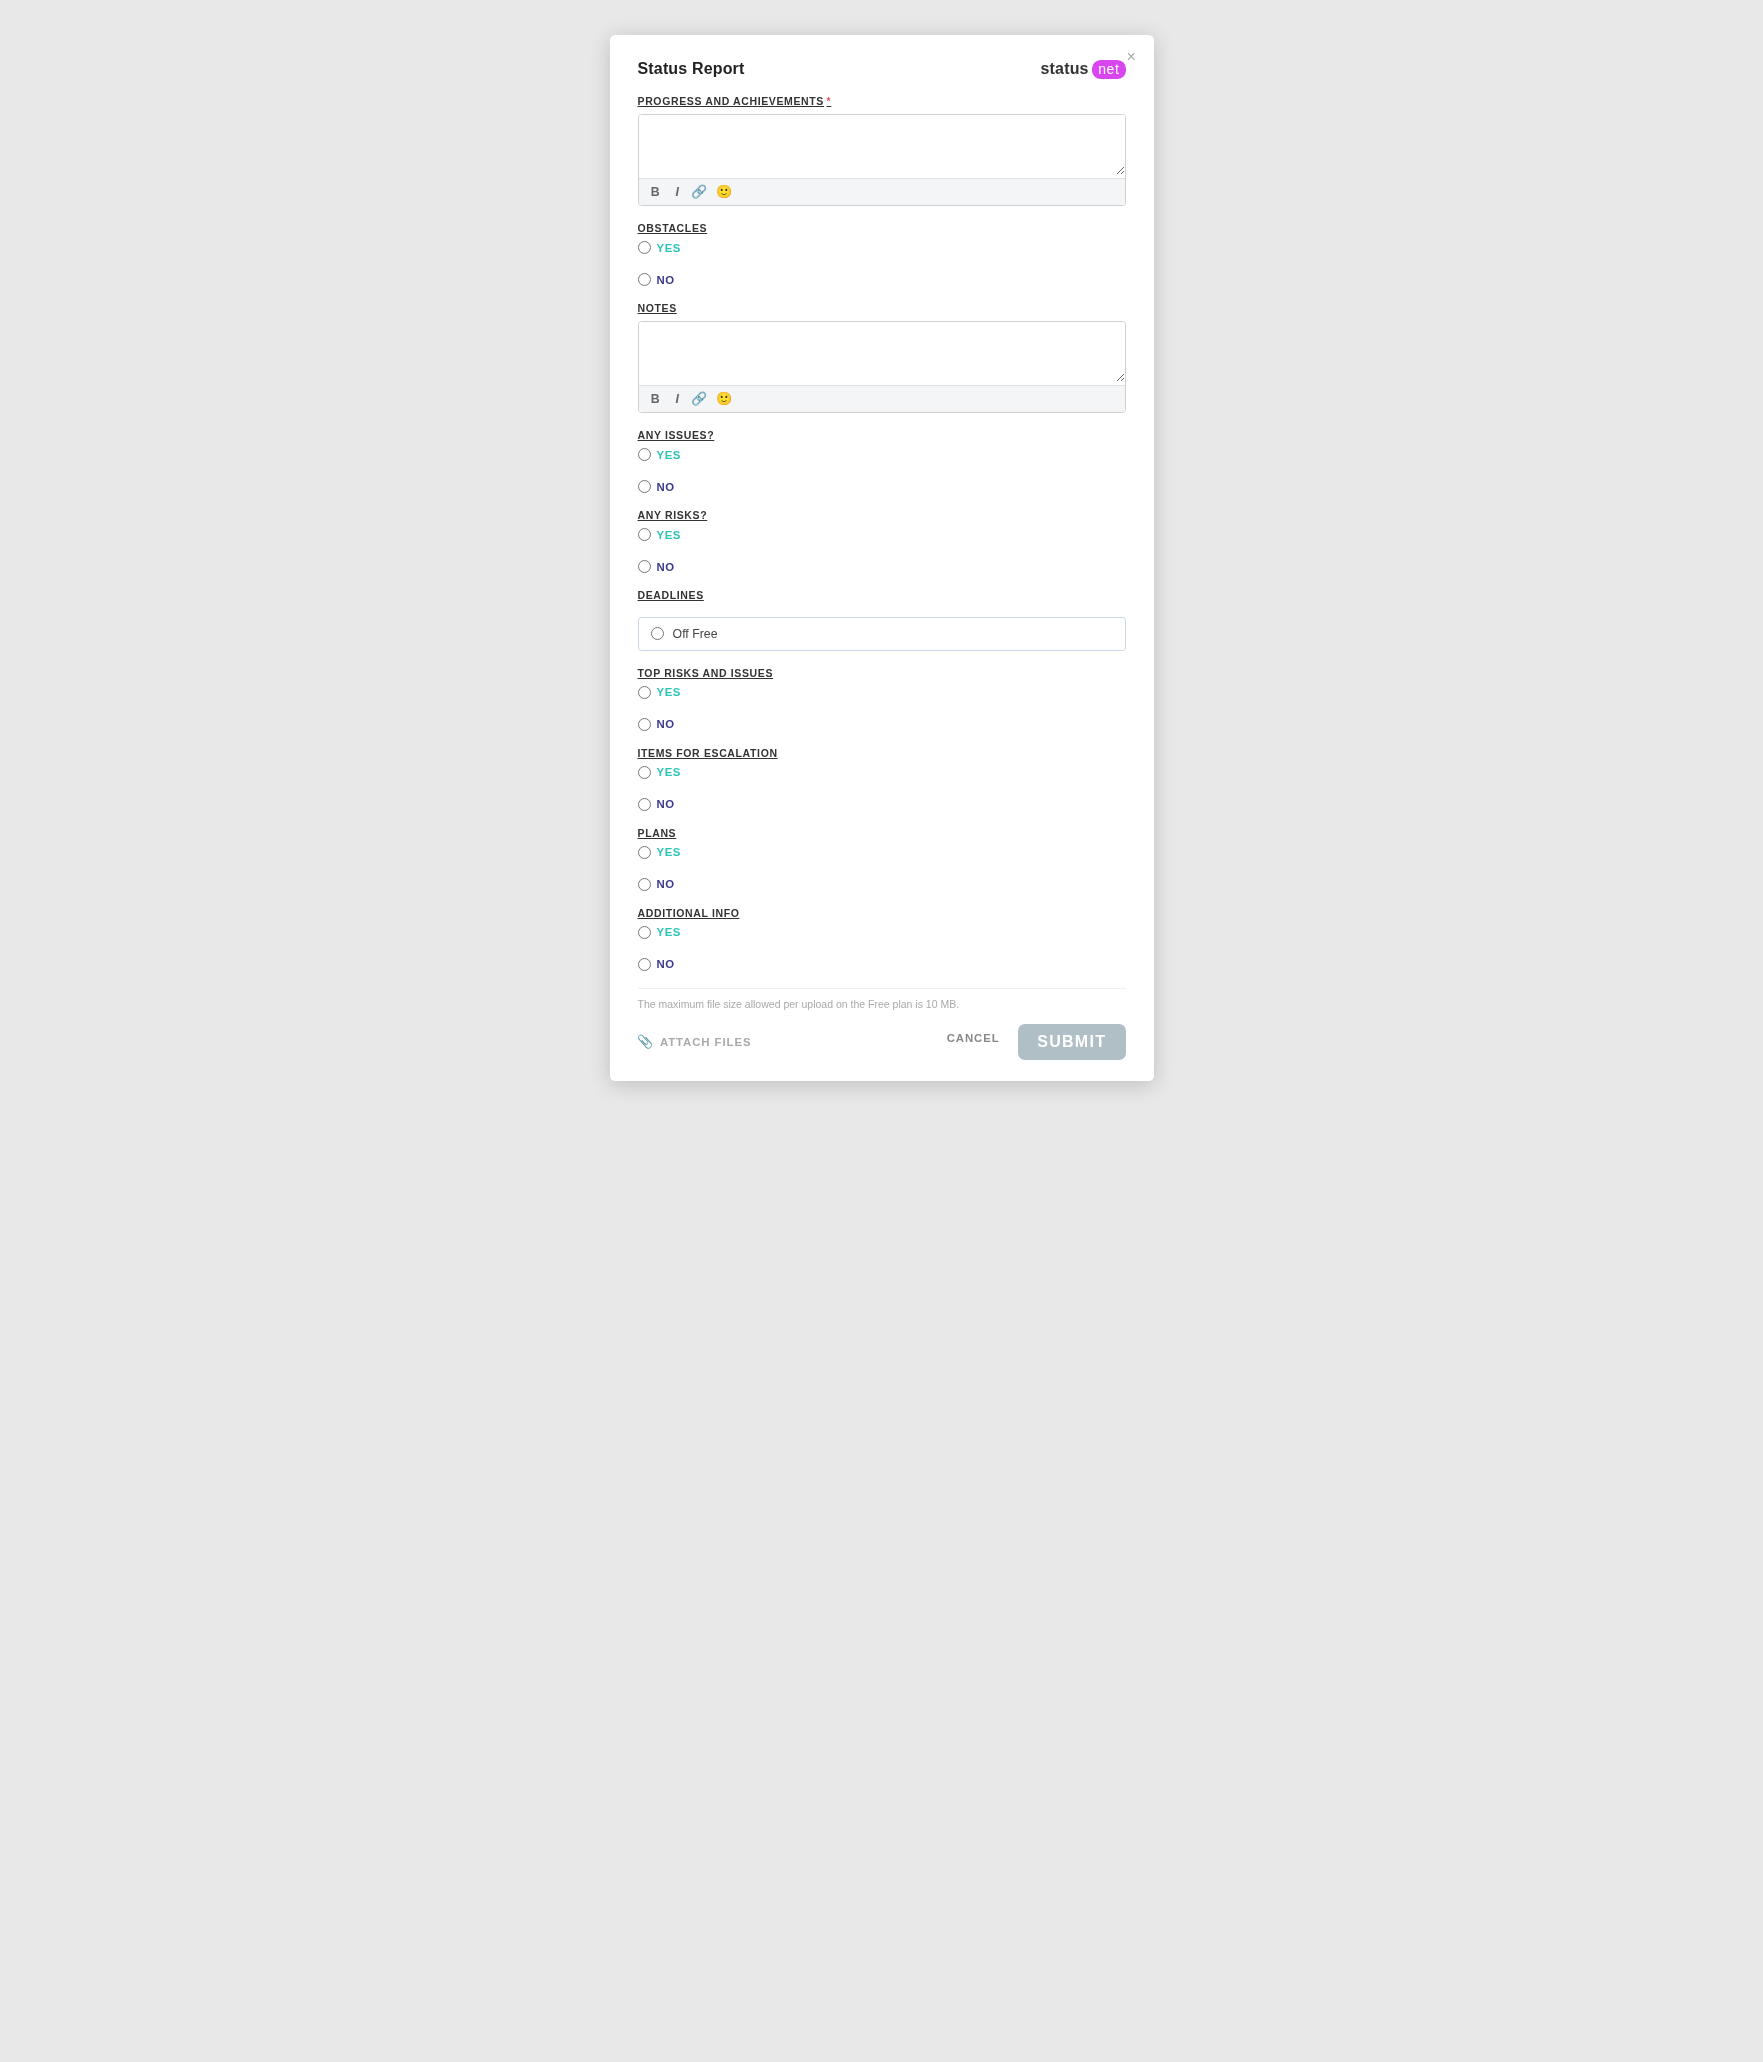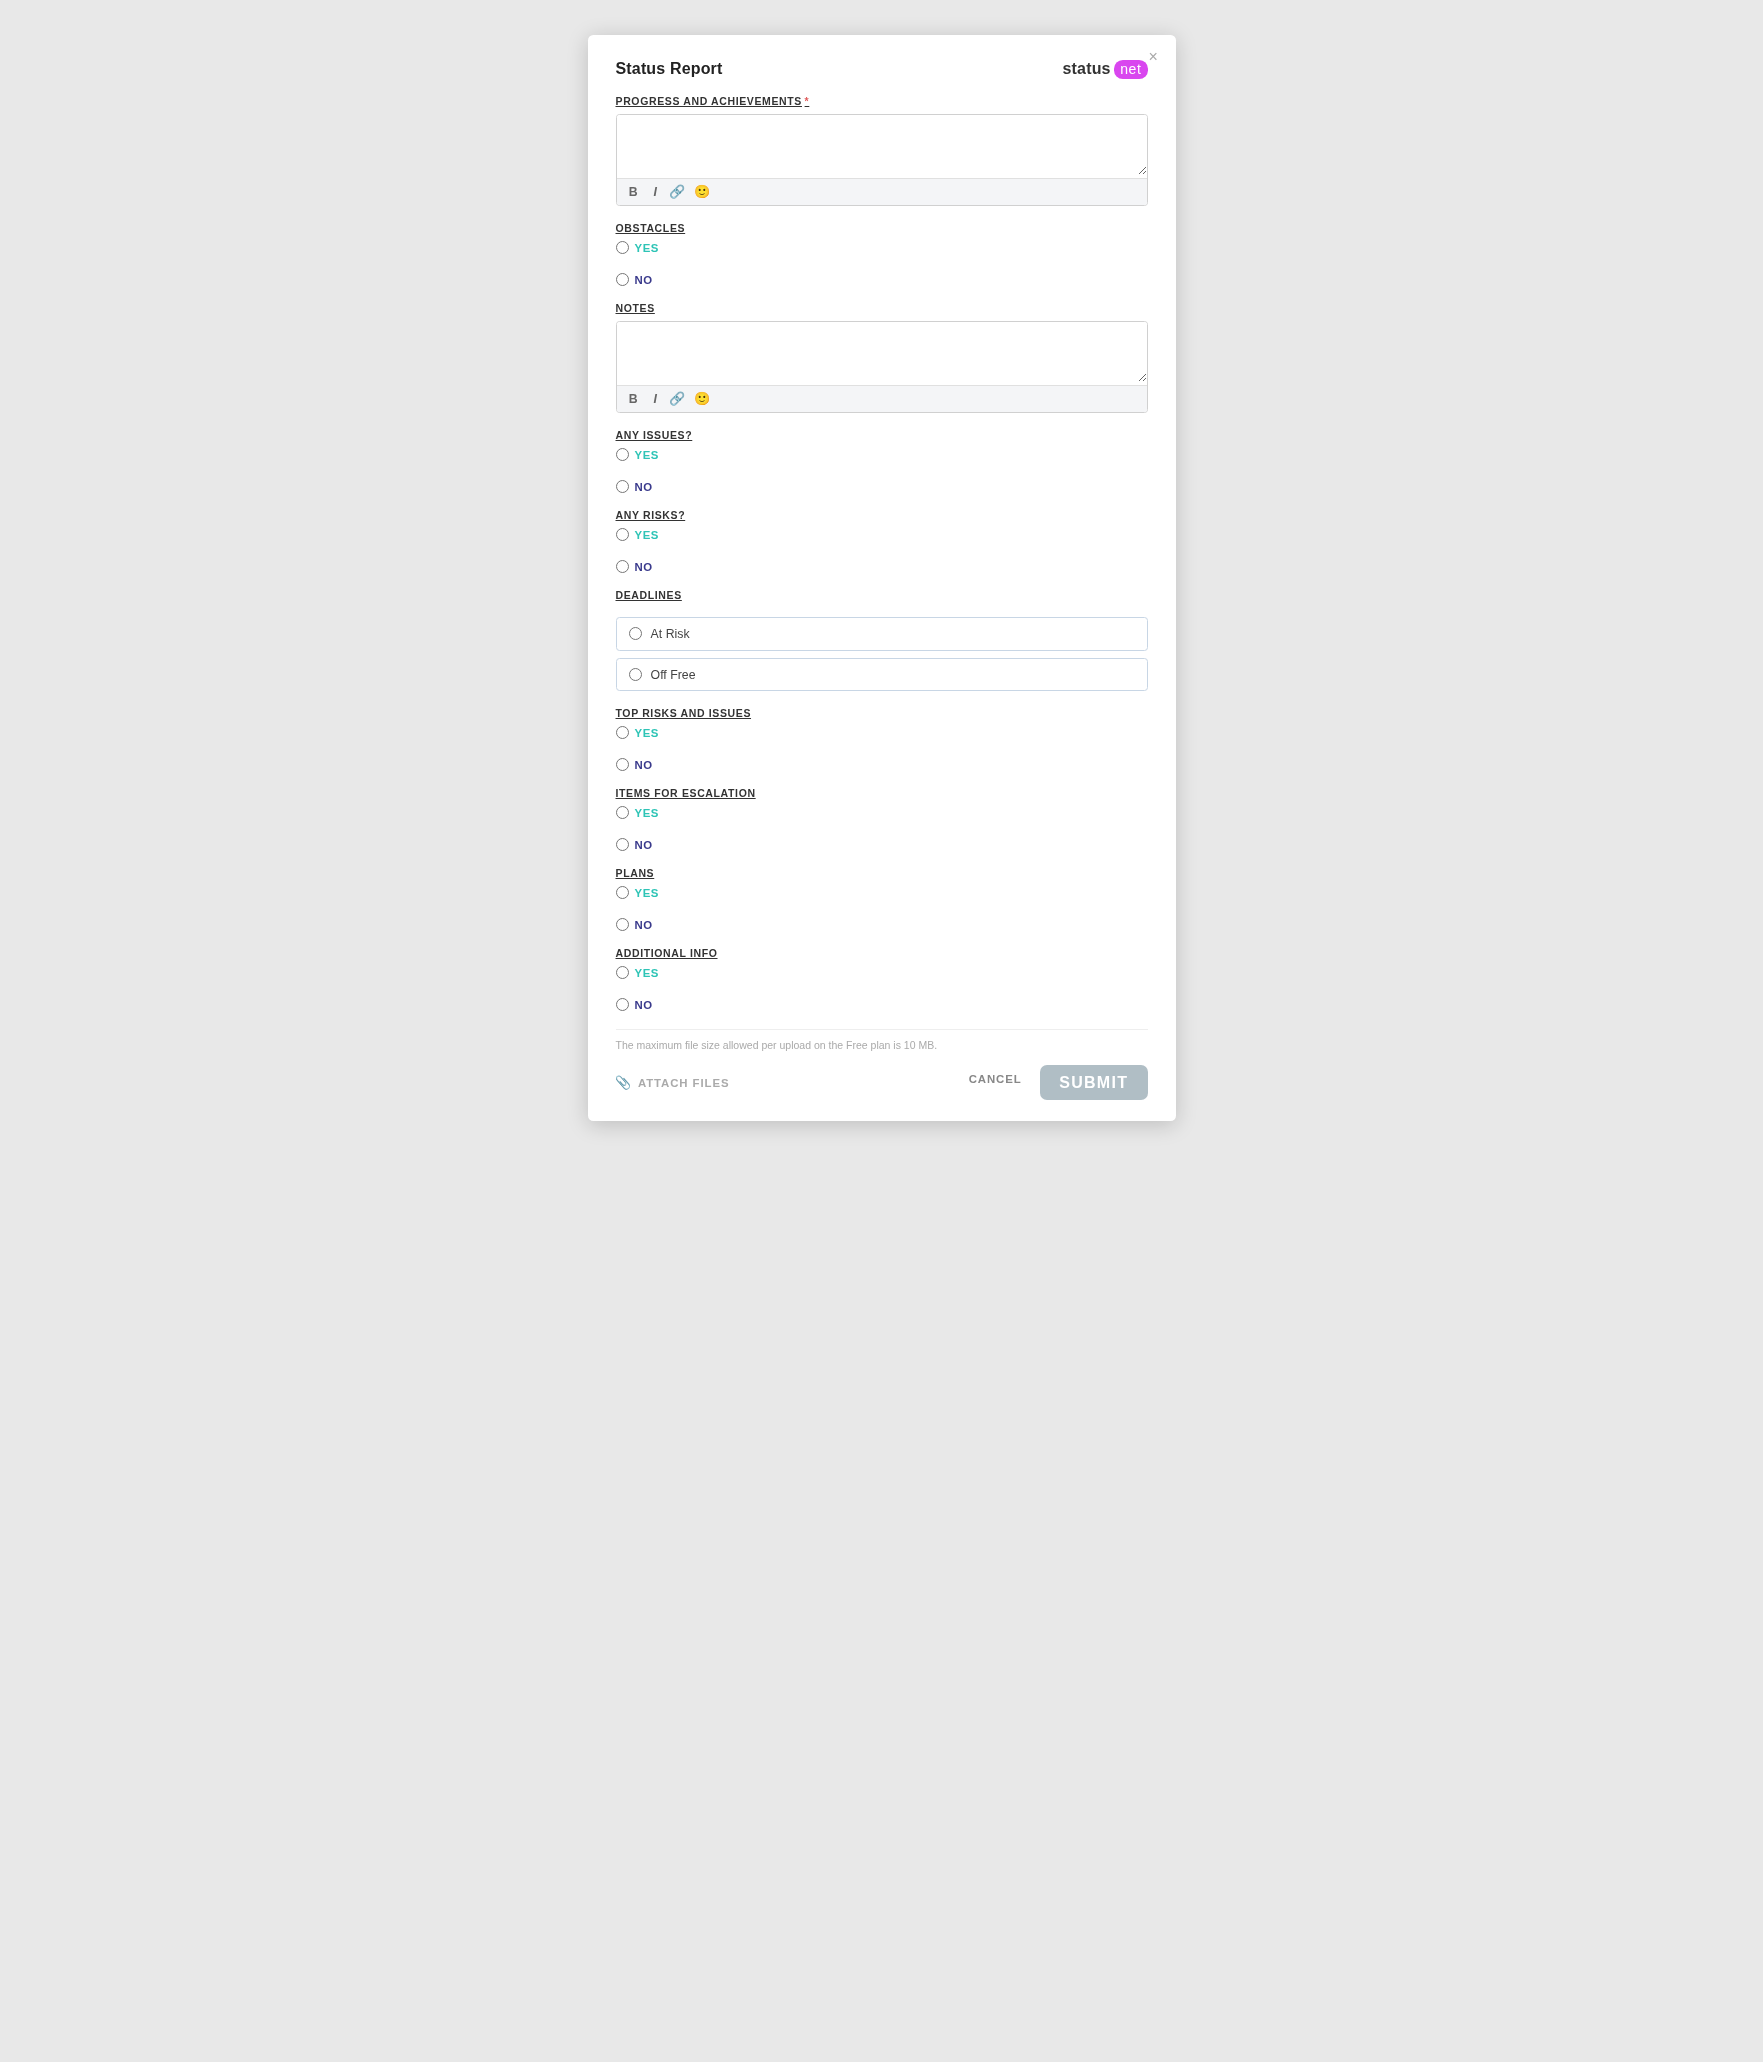--- a/index.html
+++ b/index.html
@@ -9,21 +9,21 @@
       display: flex;
       justify-content: center;
       align-items: flex-start;
       min-height: 100vh;
       padding: 35px 0;
     }
     .modal {
       background: #fff;
       border-radius: 5.3px;
       box-shadow: 0 3.5px 21px rgba(0,0,0,0.18);
-      width: 588px;
+      width: 544px;
       padding: 24.6px 28px 21px 28px;
       position: relative;
     }
     .modal-header {
       display: flex;
       justify-content: space-between;
       align-items: flex-start;
       margin-bottom: 10.5px;
     }
     .modal-title {
@@ -296,24 +296,20 @@
       <span>YES</span>
     </label>
     <label class="radio-label no-label">
       <input type="radio" name="any_risks" value="no" style="">
       <span>NO</span>
     </label>
   </div>
 
   <div class="section-label">DEADLINES</div>
   <div class="deadlines-section">
-    <div class="deadline-option">
-      <input type="radio" name="deadlines" value="at_risk" style="">
-      <span class="deadline-option-label">At Risk</span>
-    </div>
     <div class="deadline-option">
       <input type="radio" name="deadlines" value="off_track" style="">
       <span class="deadline-option-label">Off Free</span>
     </div>
   </div>
 
   <div class="section-label">TOP RISKS AND ISSUES</div>
   <div class="radio-group">
     <label class="radio-label yes-label">
       <input type="radio" name="top_risks" value="yes" style="">

